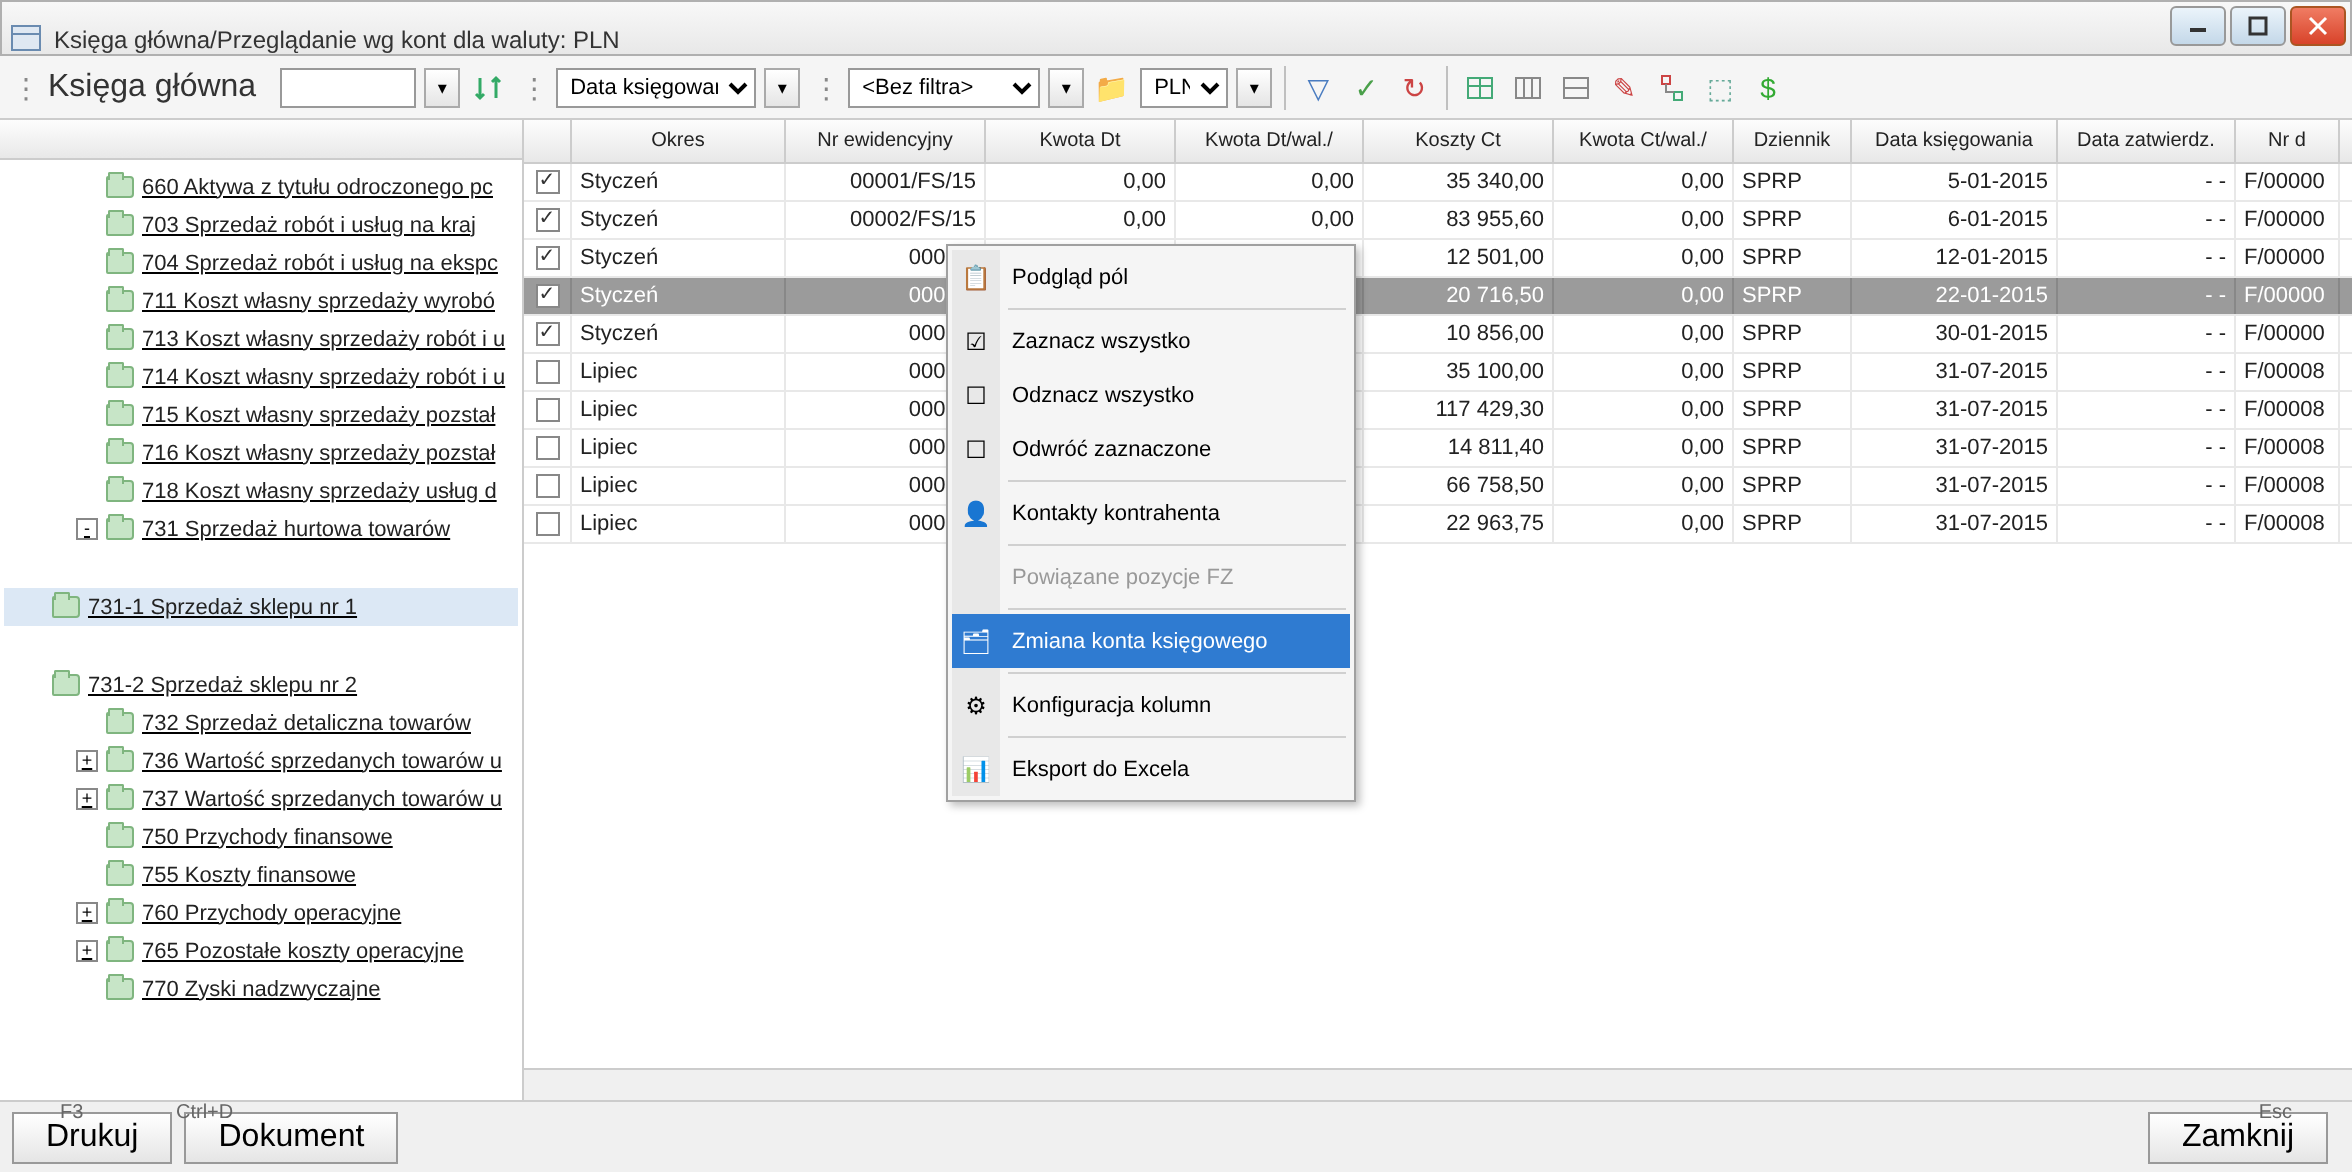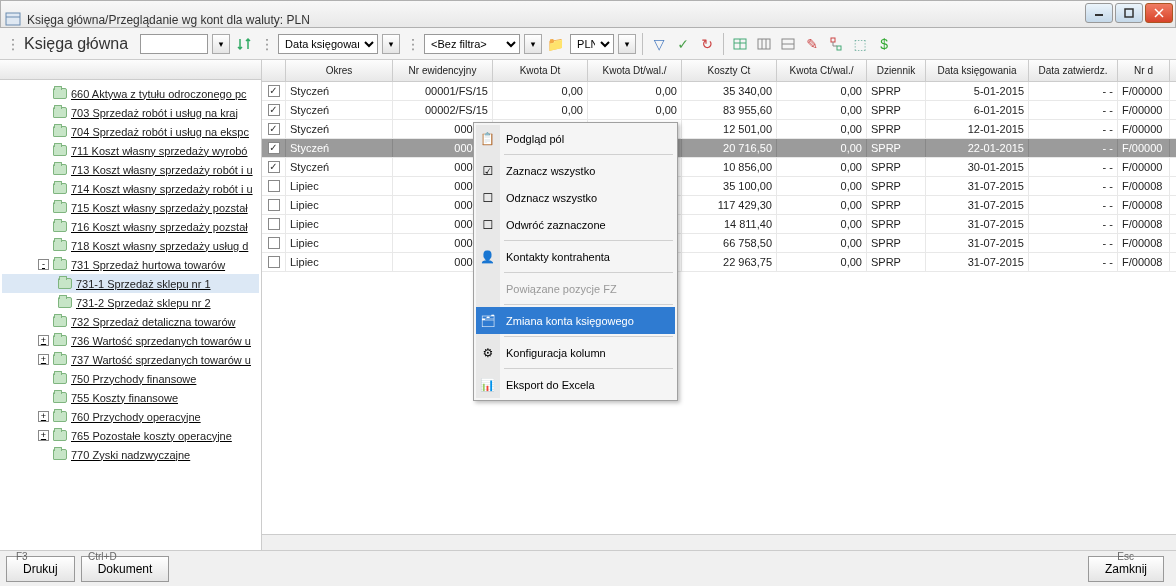--- a/index.html
+++ b/index.html
@@ -33,21 +33,21 @@
     .tree-panel { width: 262px; border-right: 1px solid #ccc; display: flex; flex-direction: column; }
     .tree-header { height: 20px; background: linear-gradient(to bottom, #fdfdfd, #e8e8e8); border-bottom: 1px solid #ccc; }
     .tree-body { flex: 1; overflow: hidden; padding: 4px 2px; position: relative; text-decoration: underline; }
     .tree-scroll { position: absolute; bottom: 0; left: 0; right: 0; height: 16px; background: #f0f0f0; border-top: 1px solid #ccc; }
     .tree-scroll::before, .tree-scroll::after { content: ''; position: absolute; top: 0; width: 16px; height: 100%; background: #e0e0e0; border: 1px solid #bbb; }
     .tree-scroll::before { left: 0; }
     .tree-scroll::after { right: 0; }
     
     .tree-item { display: flex; align-items: center; height: 19px; padding-left: 4px; white-space: nowrap; overflow: hidden; cursor: pointer; }
     .tree-item.lv1 { padding-left: 36px; }
-    .tree-item.lv2 { padding-left: 56px; }
+    .tree-item.lv2 { padding-left: 24px; margin-top: 20px; }
     .tree-exp { width: 11px; height: 11px; border: 1px solid #888; display: inline-flex; align-items: center; justify-content: center; font-size: 9px; line-height: 1; margin-right: 4px; background: #fff; }
     .tree-exp-sp { width: 15px; display: inline-block; }
     .tree-icon { width: 14px; height: 11px; background: #c7e5c7; border: 1px solid #7fb57f; border-radius: 1px 2px 2px 1px; margin-right: 4px; position: relative; flex-shrink: 0; }
     .tree-icon::before { content: ''; position: absolute; top: -3px; left: 0; width: 6px; height: 3px; background: #c7e5c7; border: 1px solid #7fb57f; border-bottom: none; border-radius: 1px 1px 0 0; }
     .tree-label { color: #222; font-size: 11px; }
     .tree-item.selected { background: #dce8f5; }
     
     
     .grid-panel { flex: 1; display: flex; flex-direction: column; overflow: hidden; }
     .grid-head { display: flex; height: 22px; background: linear-gradient(to bottom, #fdfdfd, #e8e8e8); border-bottom: 1px solid #ccc; }
@@ -83,21 +83,21 @@
     .ctx-item { height: 27px; display: flex; align-items: center; padding-left: 30px; position: relative; cursor: pointer; }
     .ctx-item.disabled { color: #999; cursor: default; }
     .ctx-item.hl { background: #2f7bd1; color: #fff; }
     .ctx-item.hl .ctx-icon { background: #2f7bd1; }
     .ctx-icon { position: absolute; left: 4px; width: 16px; height: 16px; display: flex; align-items: center; justify-content: center; font-size: 12px; }
     .ctx-sep { height: 1px; background: #d0d0d0; margin: 2px 2px 2px 28px; }
     
     
     .footer { height: 36px; background: #f0f0f0; border-top: 1px solid #ccc; display: flex; align-items: flex-end; padding: 2px 6px 4px; position: relative; }
     .shortcut-label { position: absolute; top: 0; font-size: 10px; color: #666; }
-    .ft-btn { height: 22px; padding: 12px 16px; border: 1px solid #999; background: linear-gradient(to bottom, #fff, #e5e5e5); margin-right: 6px; font-size: 12px; cursor: pointer; display: flex; align-items: center; }
+    .ft-btn { height: 22px; padding: 12px 16px; border: 1px solid #999; background: linear-gradient(to bottom, #fff, #e5e5e5); margin-right: 6px; font-size: 16px; cursor: pointer; display: flex; align-items: center; }
     .ft-spacer { flex: 1; }
     
     svg { display: block; }
   </style>
 </head>
 <body>
 
 <div class="titlebar">
   <span class="titlebar-icon">
     <svg width="16" height="16" viewBox="0 0 16 16">
@@ -501,20 +501,20 @@
       </div>
       <div class="ctx-sep"></div>
       <div class="ctx-item">
         <span class="ctx-icon">📊</span>
         <span>Eksport do Excela</span>
       </div>
     </div>
 </div>
 
 <div class="footer">
-  <span class="shortcut-label" style="left:16px">F3</span>
+  <span class="shortcut-label" style="left:30px">F3</span>
   <span class="shortcut-label" style="left:88px">Ctrl+D</span>
-  <span class="shortcut-label" style="right:42px">Esc</span>
+  <span class="shortcut-label" style="right:30px">Esc</span>
   <button class="ft-btn">Drukuj</button>
   <button class="ft-btn">Dokument</button>
   <span class="ft-spacer"></span>
   <button class="ft-btn">Zamknij</button>
 </div>
 
 </body></html>

